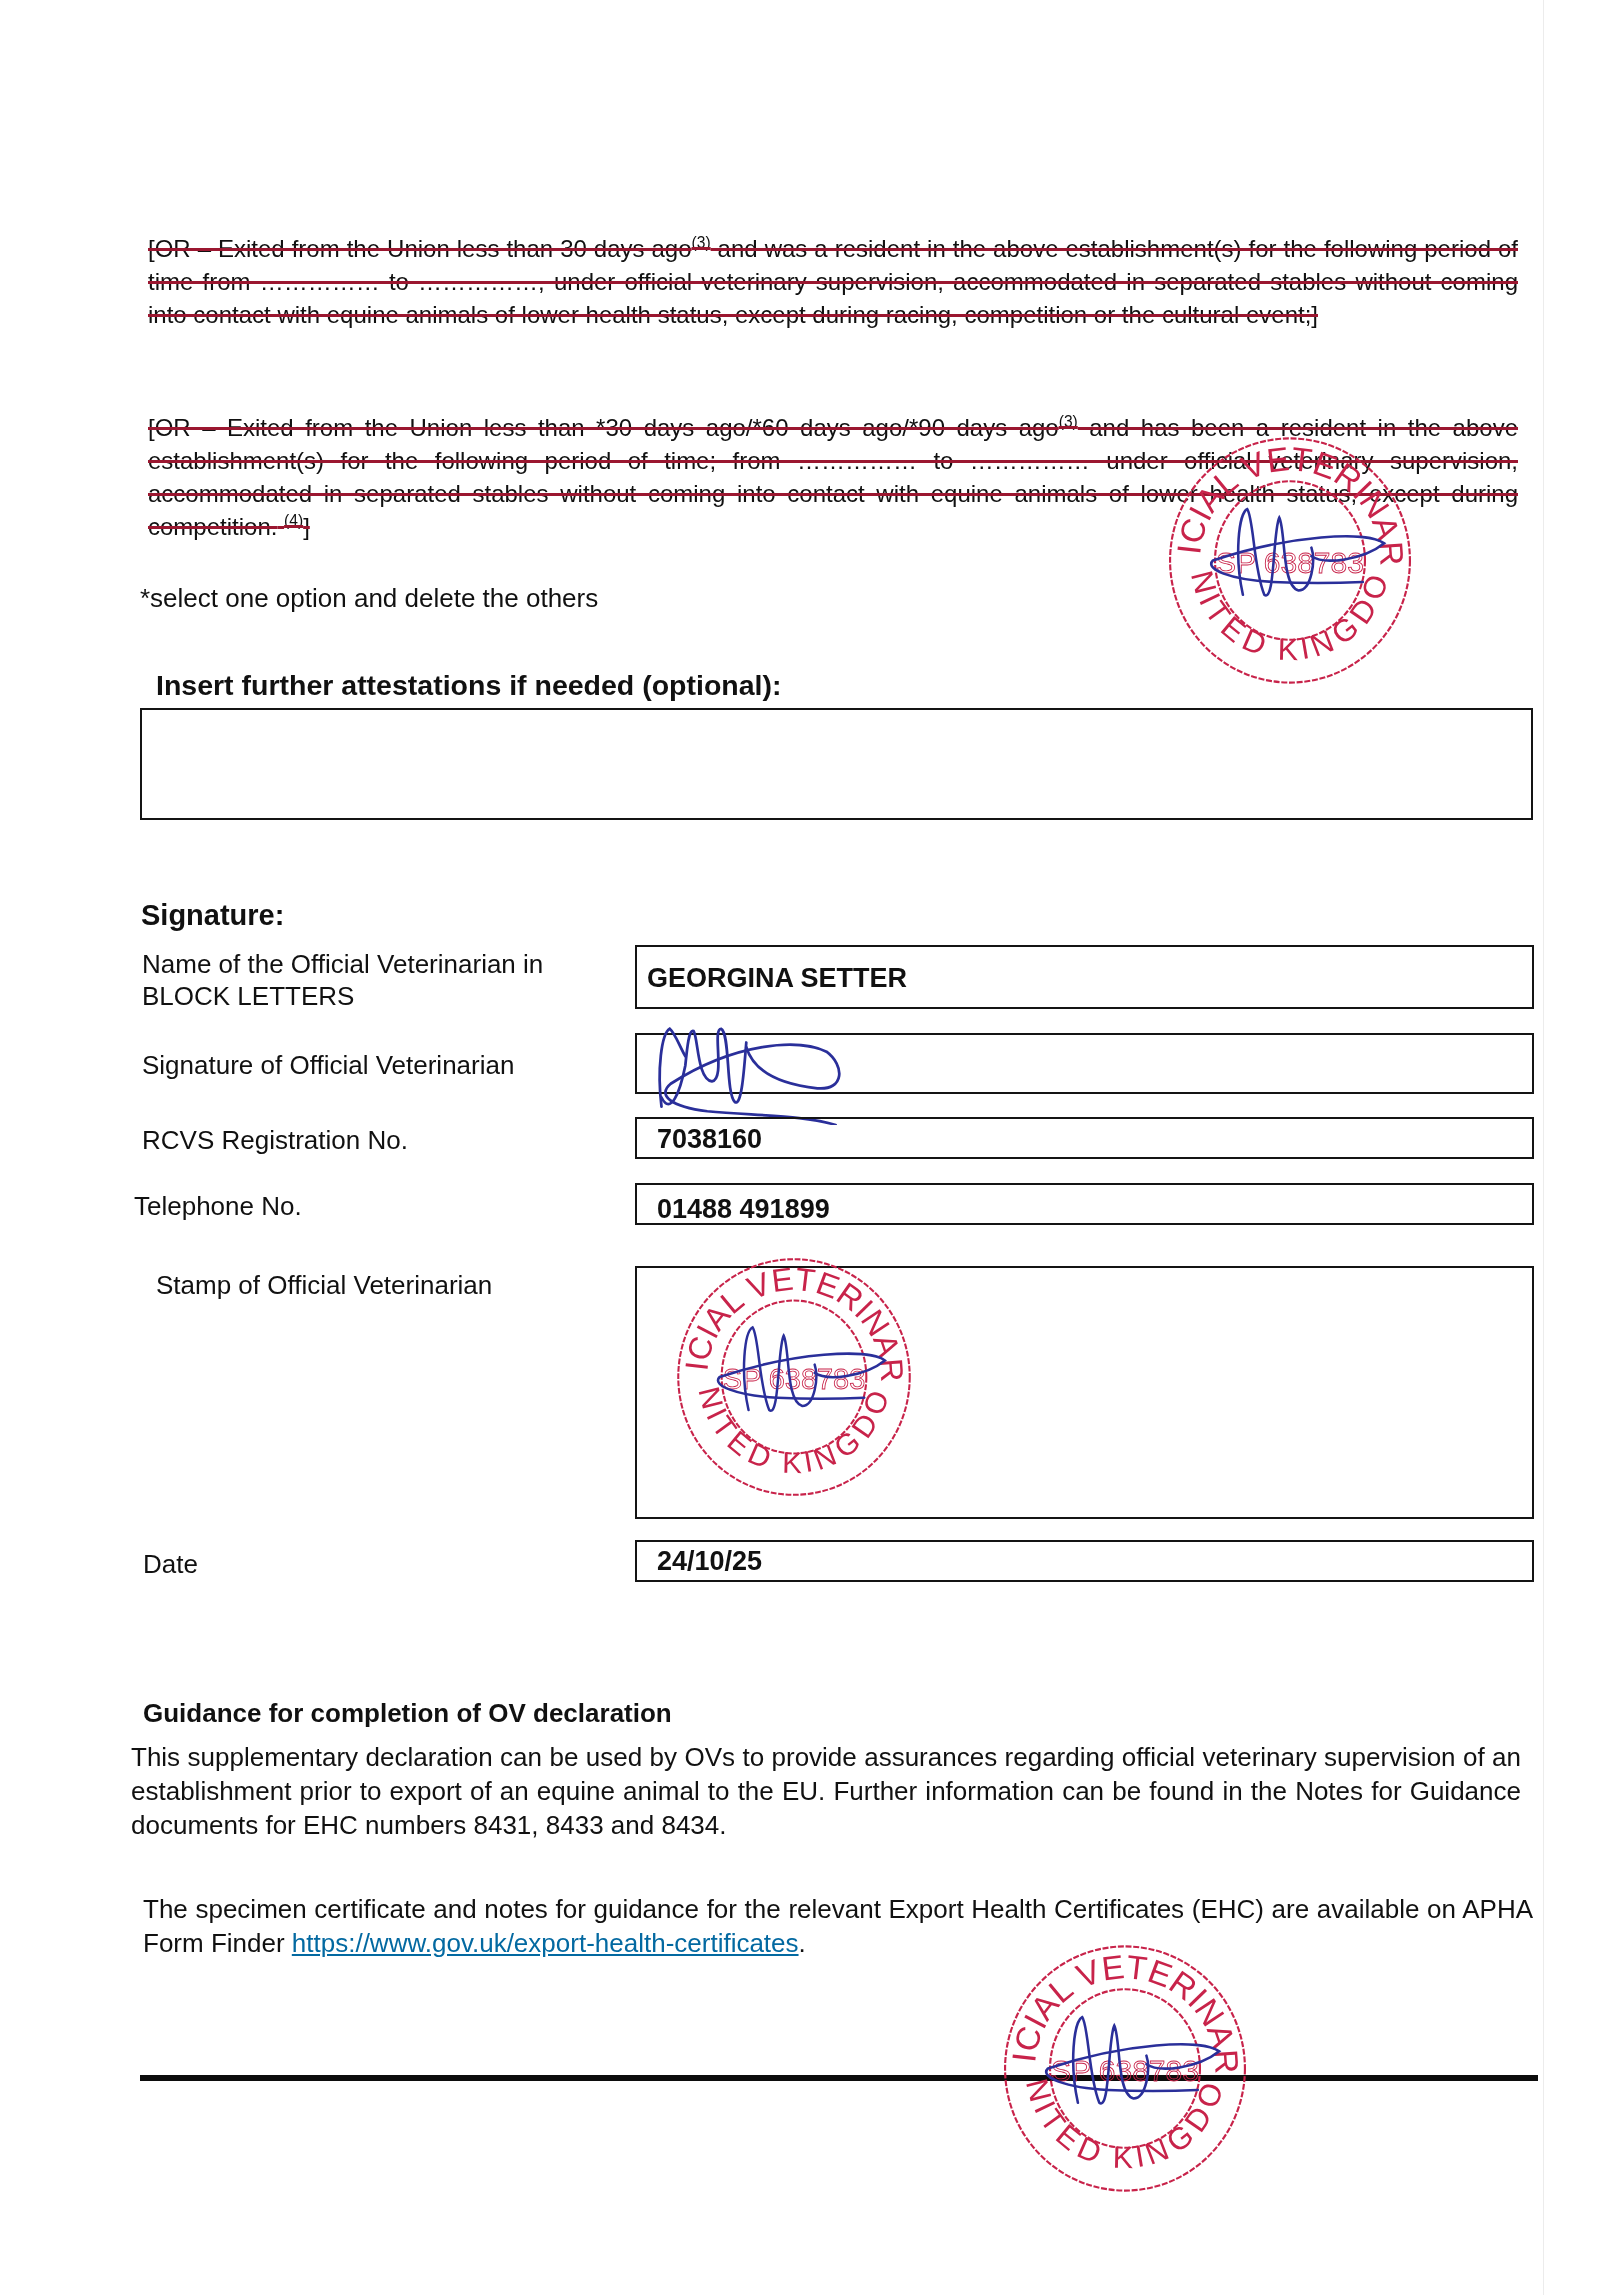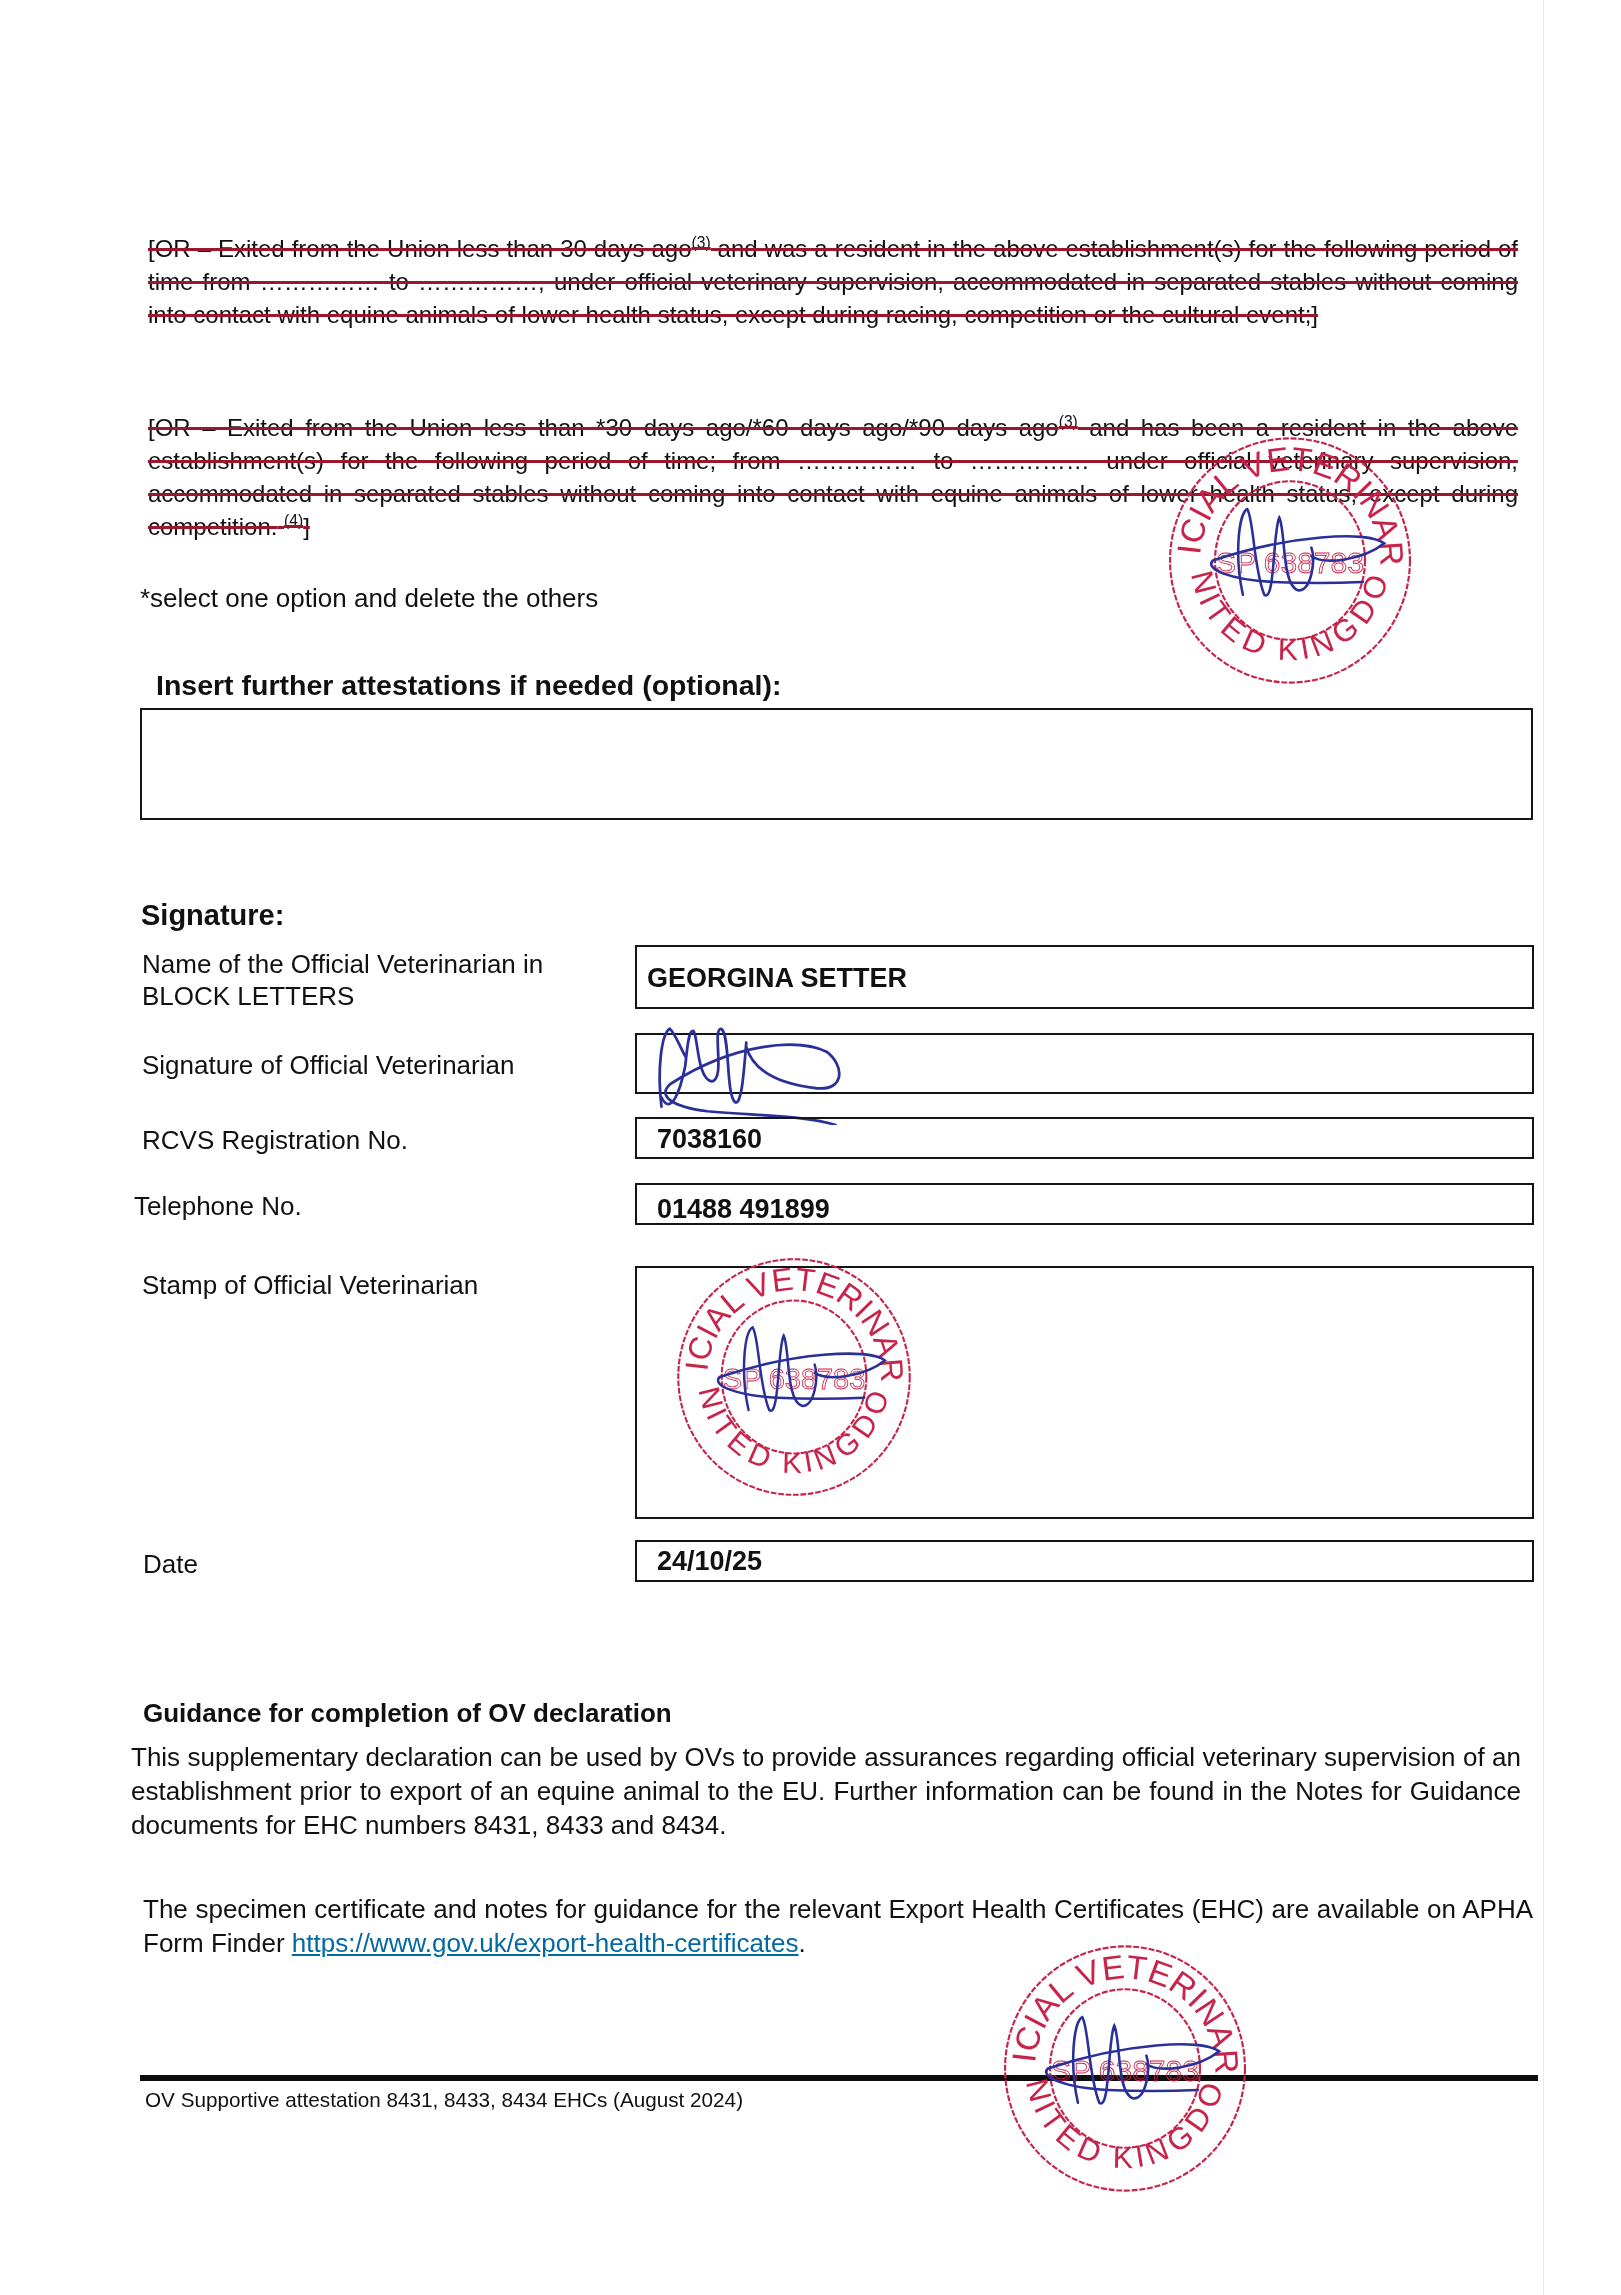--- a/index.html
+++ b/index.html
@@ -62,36 +62,35 @@
 </svg>
 
 <div class="abs field-label" style="left:142px; top:1124px;">RCVS Registration No.</div>
 <div class="box" style="left:635px; top:1117px; width:899px; height:42px;"></div>
 <div class="field-value" style="left:657px; top:1124px;">7038160</div>
 
 <div class="abs field-label" style="left:134px; top:1190px;">Telephone No.</div>
 <div class="box" style="left:635px; top:1183px; width:899px; height:42px;"></div>
 <div class="field-value" style="left:657px; top:1194px;">01488 491899</div>
 
-<div class="abs field-label" style="left:142px; top:1269px;">Stamp of Official Veterinarian</div>
+<div class="abs field-label" style="left:156px; top:1269px;">Stamp of Official Veterinarian</div>
 <div class="box" style="left:635px; top:1266px; width:899px; height:253px;"></div>
 
 <div class="abs field-label" style="left:143px; top:1548px;">Date</div>
 <div class="box" style="left:635px; top:1540px; width:899px; height:42px;"></div>
 <div class="field-value" style="left:657px; top:1546px;">24/10/25</div>
 
 <div class="abs h-bold" style="left:143px; top:1698px; font-size:26px;">Guidance for completion of OV declaration</div>
 <div class="abs guide" style="left:131px; top:1740px; width:1390px;">This supplementary declaration can be used by OVs to provide assurances regarding official veterinary supervision of an establishment prior to export of an equine animal to the EU. Further information can be found in the Notes for Guidance documents for EHC numbers 8431, 8433 and 8434.</div>
 <div class="abs guide" style="left:143px; top:1892px; width:1390px;">
   <span>The specimen certificate and notes for guidance for the relevant Export Health Certificates (EHC) are available on APHA Form Finder </span><span class="link">https://www.gov.uk/export-health-certificates</span><span>.</span>
 </div>
 
 <div class="rule" style="left:140px; top:2075px; width:1398px; height:6.4px;"></div>
 <div class="abs footer-text" style="left:145px; top:2087px;">
-  <div>OV Supportive attestation 8431, 8433, 8434 EHCs (August 2024)</div>
 </div>
 
 <div class="vline" style="left:1543px; top:0; height:2295px;"></div>
 
 <div class="stamp" style="left:1157px; top:432px; width:266px; height:257px;">
   <svg viewBox="0 0 600 600" width="100%" height="100%">
     <defs>
       <path id="arcTop0" d="M 90 300 A 210 210 0 0 1 510 300"></path>
       <path id="arcBot0" d="M 120 300 A 180 180 0 0 0 480 300"></path>
     </defs>

